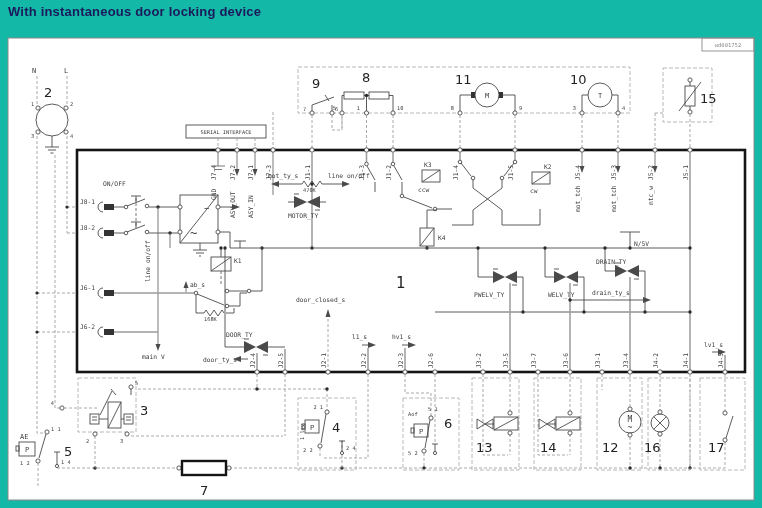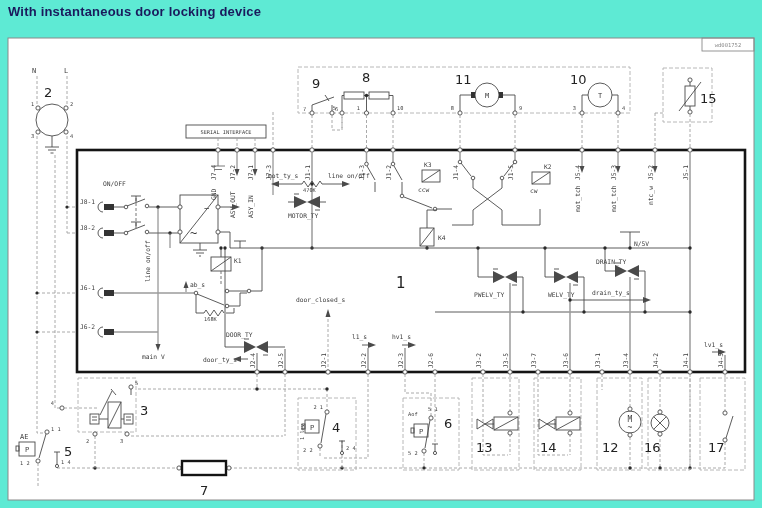--- a/index.html
+++ b/index.html
@@ -1,16 +1,16 @@
 <!DOCTYPE html>
 <html><head>
 <meta charset="utf-8">
 <style>
   html,body{margin:0;padding:0;background:#fff}
-  #stage{position:relative;width:762px;height:508px;background:#5eead4;font-family:"Liberation Sans",sans-serif}
+  #stage{position:relative;width:762px;height:508px;background:#14b8a6;font-family:"Liberation Sans",sans-serif}
   #title{position:absolute;left:8px;top:4px;font-size:13px;font-weight:bold;color:#1a1a5c;letter-spacing:.2px}
   svg text{font-family:"DejaVu Sans Mono",monospace;fill:#3c3c3c}
   .t{font-size:6.3px}
   .ts{font-size:5.3px}
   .tc{font-size:7px}
   .tn{font-family:"DejaVu Sans",sans-serif;font-size:13px;fill:#222}
   .tb{font-family:"DejaVu Sans",sans-serif;font-size:15px;fill:#222}
   .tr{font-size:5.5px;fill:#8a8a8a}
   .w{stroke:#4a4a4a;fill:none;stroke-width:.9}
   .wg{stroke:#9b9b9b;fill:none;stroke-width:1.5}

